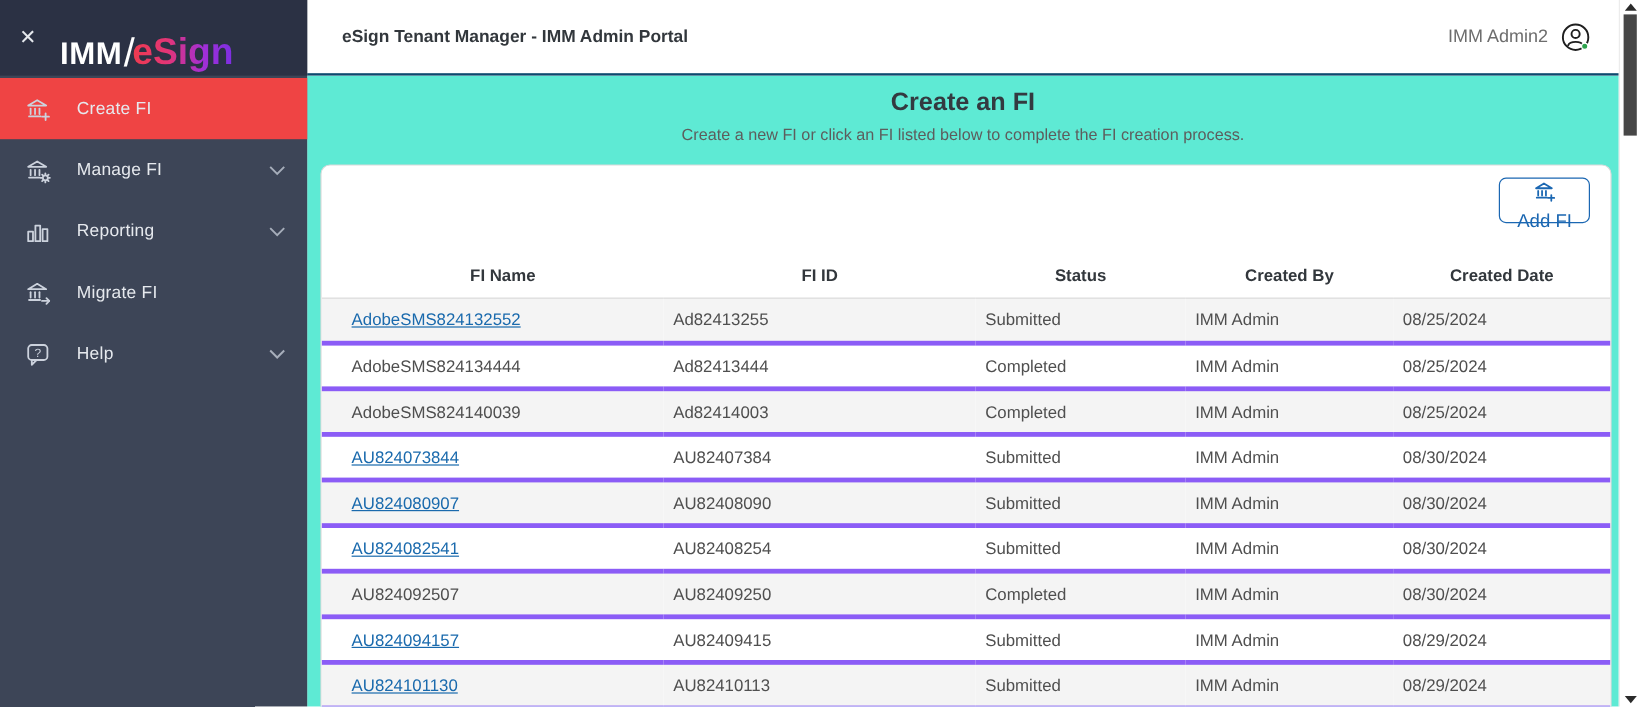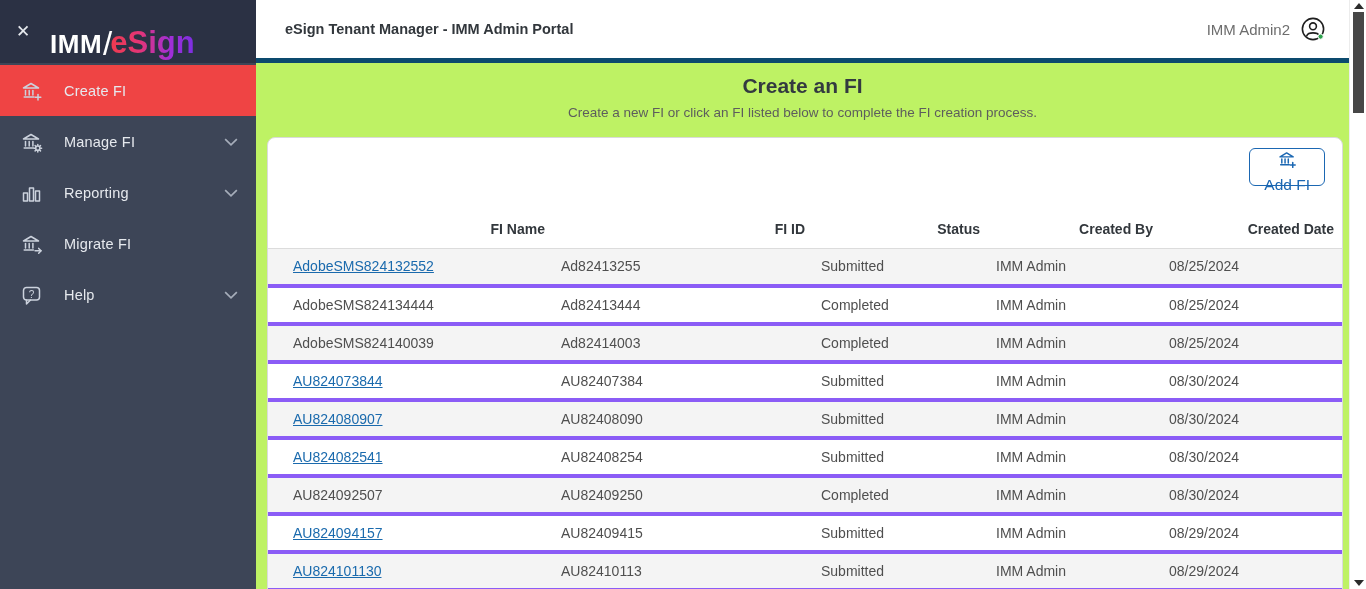--- a/index.html
+++ b/index.html
@@ -16,37 +16,37 @@
   .logo .slash { color:#ffffff; font-size:33px; font-weight:400; margin:0 -2px 0 1px; transform:translateY(2px); display:inline-block; }
   .logo .esign { font-size:31px; font-weight:bold; background:linear-gradient(90deg,#ee3b4e 0%, #e33577 35%, #a22fd6 70%, #7b2fe2 100%); -webkit-background-clip:text; background-clip:text; color:transparent; }
   .nav { padding-top:2px; }
   .nav-item { height:51px; display:flex; align-items:center; padding:0 18px 0 20px; cursor:pointer; color:#e6e9ee; }
   .nav-item.active { background:#ef4444; }
   .nav-item .nicon { width:24px; height:24px; margin-right:20px; flex:0 0 24px; display:flex; align-items:center; justify-content:center; }
   .nav-item .nlabel { font-size:14.5px; letter-spacing:0.2px; flex:1; }
   .nav-item .chev { width:14px; height:10px; opacity:0.85; }
 
   
-  .topbar { position:absolute; left:256px; top:0; width:1093px; height:63px; background:#ffffff; border-bottom:5px solid #0c4a6e; display:flex; align-items:center; padding:0 22px 0 29px; z-index:2; }
+  .topbar { position:absolute; left:256px; top:0; width:1093px; height:63px; background:#ffffff; border-bottom:2px solid #0c4a6e; display:flex; align-items:center; padding:0 22px 0 29px; z-index:2; }
   .topbar-title { font-size:14.5px; font-weight:bold; color:#32373c; }
   .topbar-right { margin-left:auto; display:flex; align-items:center; gap:9px; }
   .user-name { font-size:15px; color:#6d6d6d; }
   .avatar { width:28px; height:28px; cursor:pointer; position:relative; }
 
   
-  .main { position:absolute; left:256px; top:63px; width:1093px; height:526px; background:#bef264; overflow:hidden; }
+  .main { position:absolute; left:256px; top:63px; width:1093px; height:526px; background:#5eead4; overflow:hidden; }
   .page-title { text-align:center; font-size:21px; font-weight:bold; color:#333a40; margin-top:11px; }
   .page-subtitle { text-align:center; font-size:13.5px; color:#5d5d5d; margin-top:7px; }
 
   .card { position:absolute; left:11px; right:6px; top:74px; height:560px; background:#ffffff; border:1px solid #dadada; border-radius:8px 8px 0 0; overflow:hidden; }
   .card-toolbar { position:relative; height:73px; }
   .add-fi-btn { position:absolute; top:10px; right:17px; height:38px; display:flex; align-items:center; gap:6px; background:#ffffff; border:1.5px solid #1b67b2; border-radius:6px; color:#1b67b2; font-size:15.5px; font-family:"Liberation Sans",sans-serif; padding:0 14px; cursor:pointer;flex-direction:column; }
 
   table.fi-table { width:100%; border-collapse:collapse; table-layout:fixed; }
-  .fi-table th { text-align:right; font-size:14px; font-weight:bold; color:#32373c; height:37px; padding:0 8px; border-bottom:1px solid #dcdcdc; }
+  .fi-table th { text-align:center; font-size:14px; font-weight:bold; color:#32373c; height:37px; padding:0 8px; border-bottom:1px solid #dcdcdc; }
   .fi-table td { font-size:14px; color:#4f4f4f; height:38px; padding:0 8px; border-bottom:4px solid #8b5cf6; }
   .fi-table th:first-child, .fi-table td:first-child { padding-left:25px; }
   .fi-table tr.striped td { background:#f4f4f4; }
   a.fi-link { color:#1a6aad; text-decoration:underline; cursor:pointer; }
 
   
   .scrollbar { position:absolute; right:0; top:0; width:17px; height:589px; background:#ffffff; border-left:1px solid #ececec; z-index:5; }
   .sb-thumb { position:absolute; left:3px; top:12px; width:11px; height:101px; background:#474747; cursor:pointer; }
   .sb-arrow { position:absolute; left:4px; width:0; height:0; cursor:pointer; }
   .sb-arrow.up { top:3px; border-left:5px solid transparent; border-right:5px solid transparent; border-bottom:6px solid #2b2b2b; }

